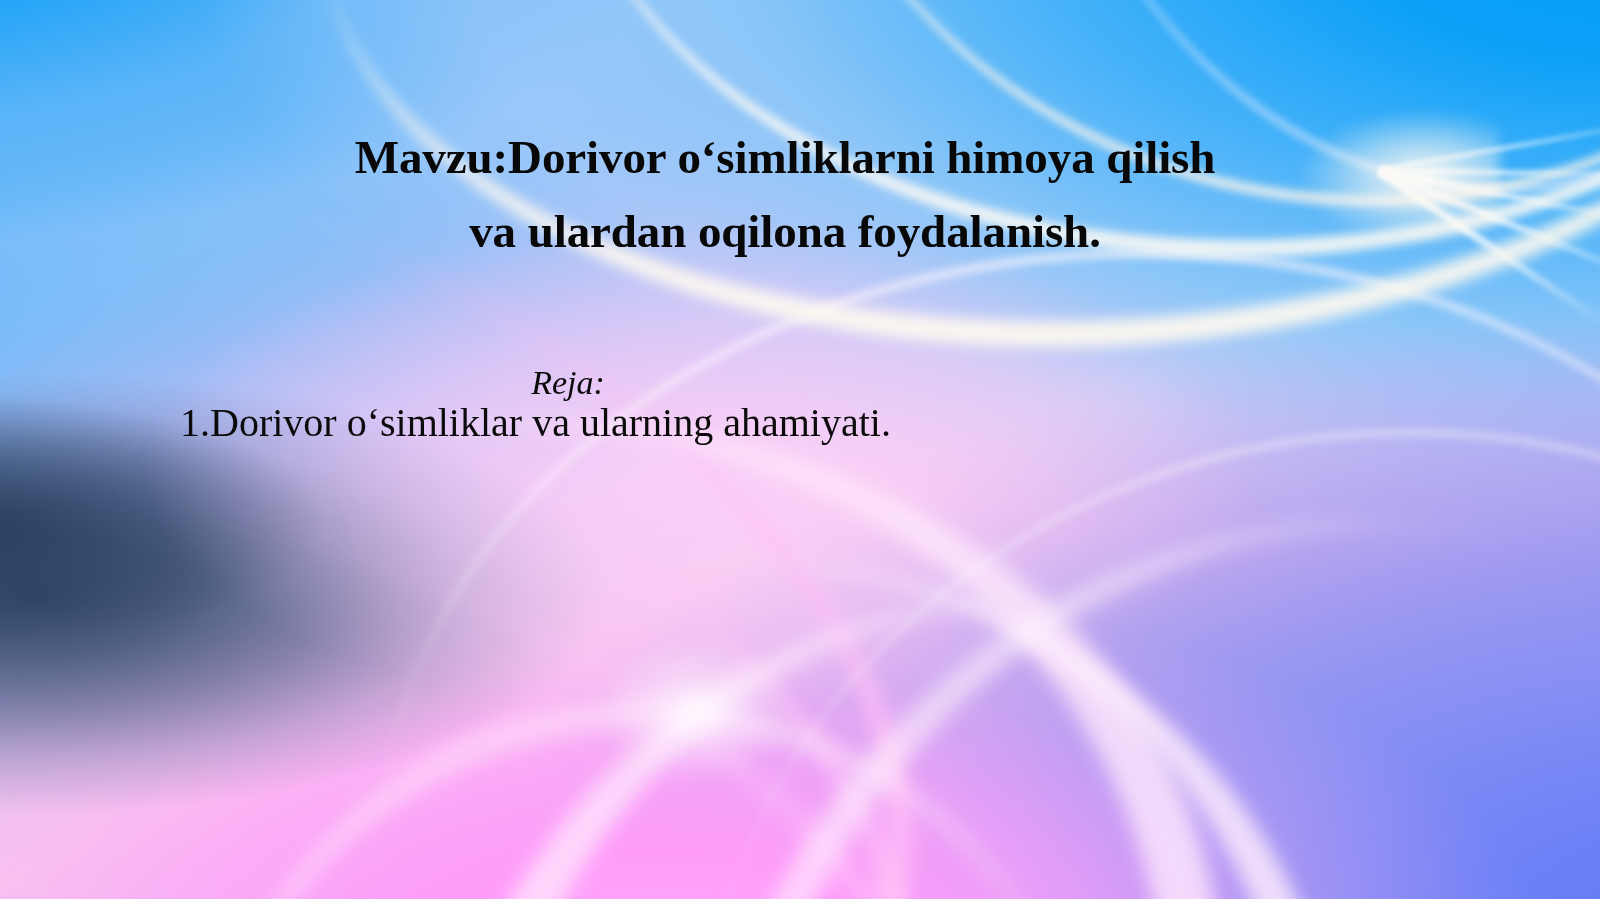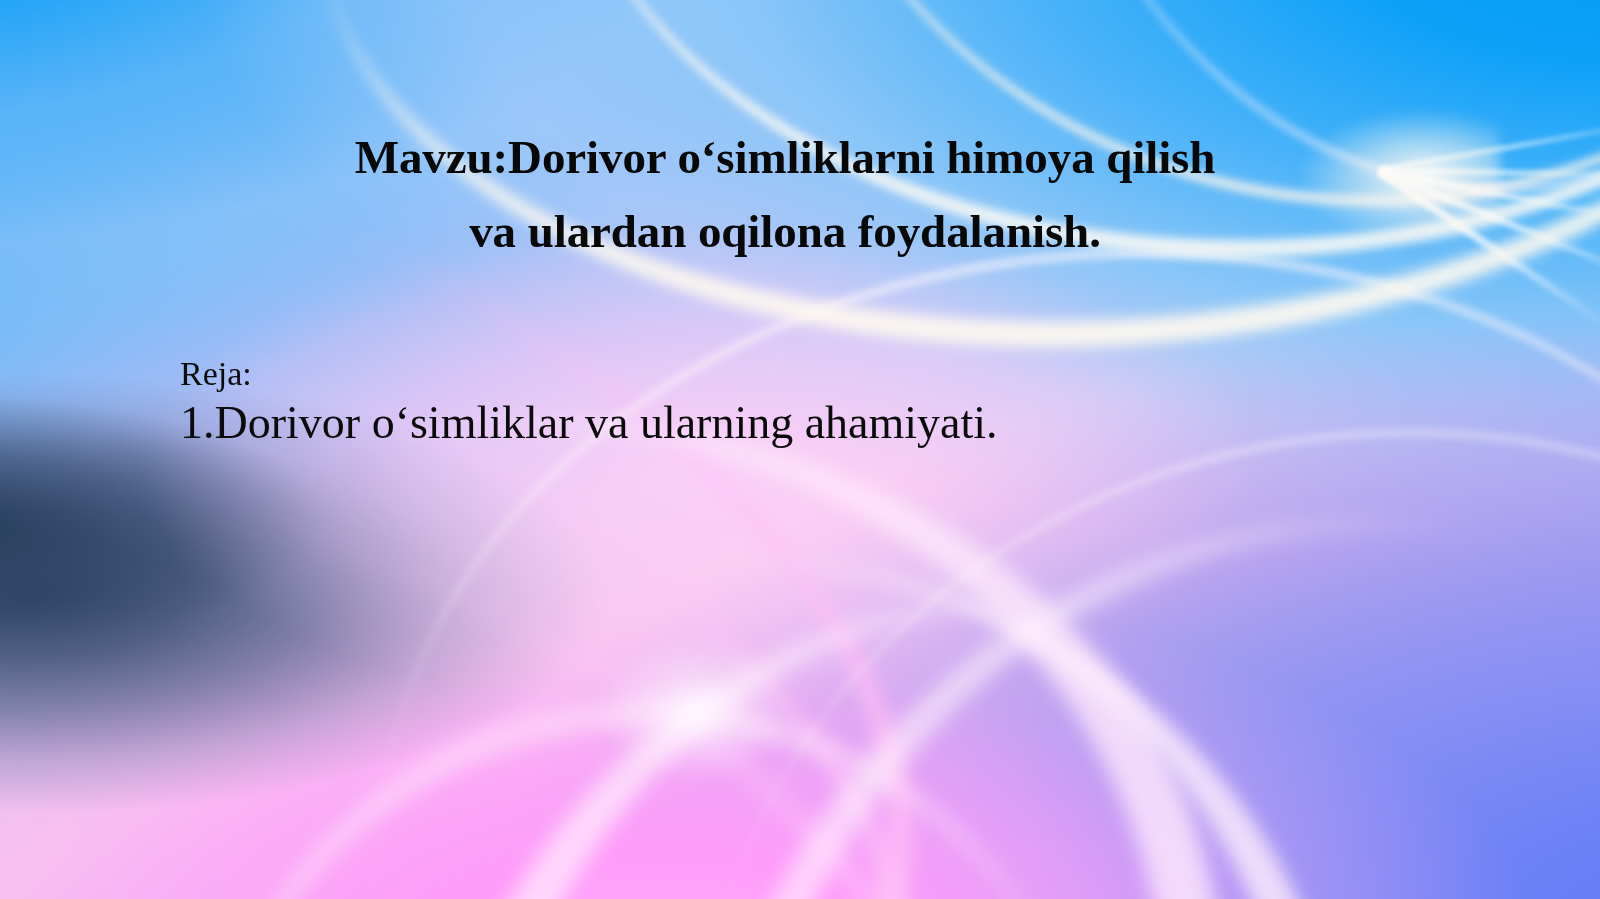--- a/index.html
+++ b/index.html
@@ -249,32 +249,34 @@
     font-weight: bold;
     font-size: 47px;
     line-height: 1.58;
     color: #080808;
     letter-spacing: -0.1px;
     white-space: pre-line;
   }
   #plan-heading {
     position: absolute;
     left: 180px;
-    top: 352px;
+    top: 361px;
     width: 776px;
+    text-align: center;
     font-size: 34px;
     line-height: 1.28;
     color: #0b0b0b;
+    font-style: italic;
   }
   #plan-list {
     position: absolute;
     left: 180px;
     top: 399px;
     width: 900px;
-    font-size: 46px;
+    font-size: 40px;
     line-height: 47px;
     color: #0b0b0b;
     white-space: nowrap;
   }
   #plan-list .li { display: block; }
 </style>
 </head>
 <body>
 
 <div id="slide">

